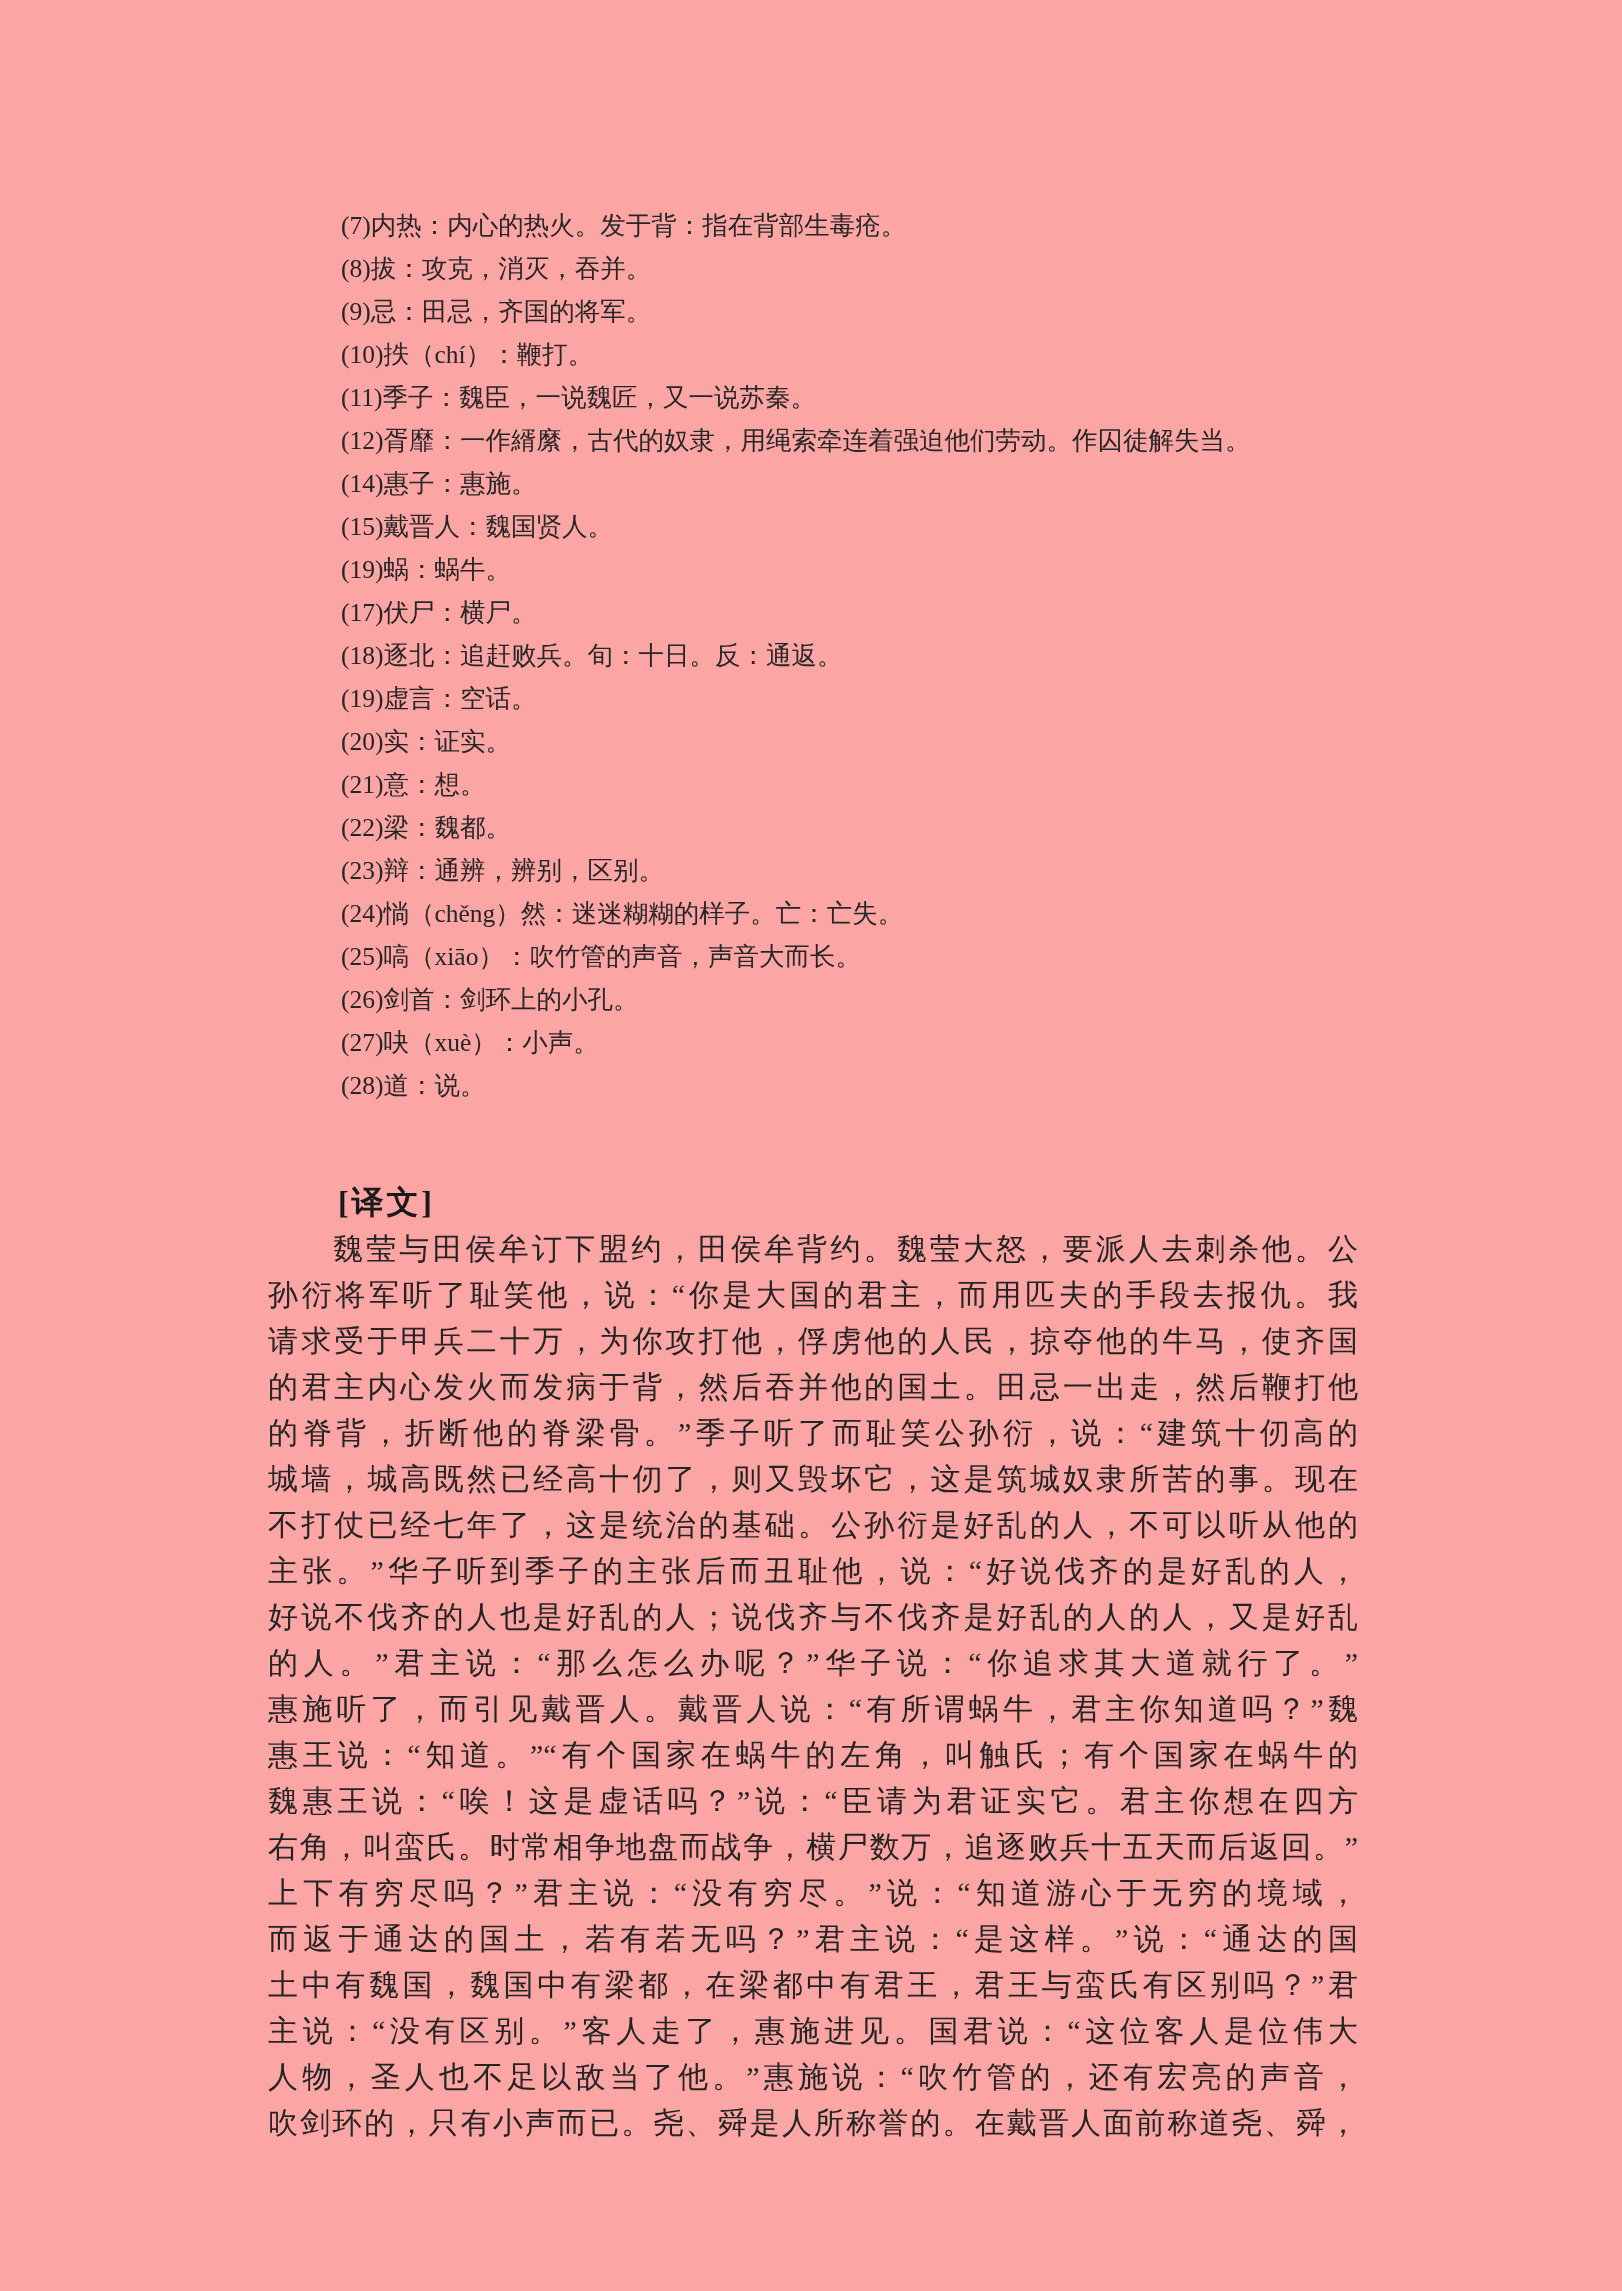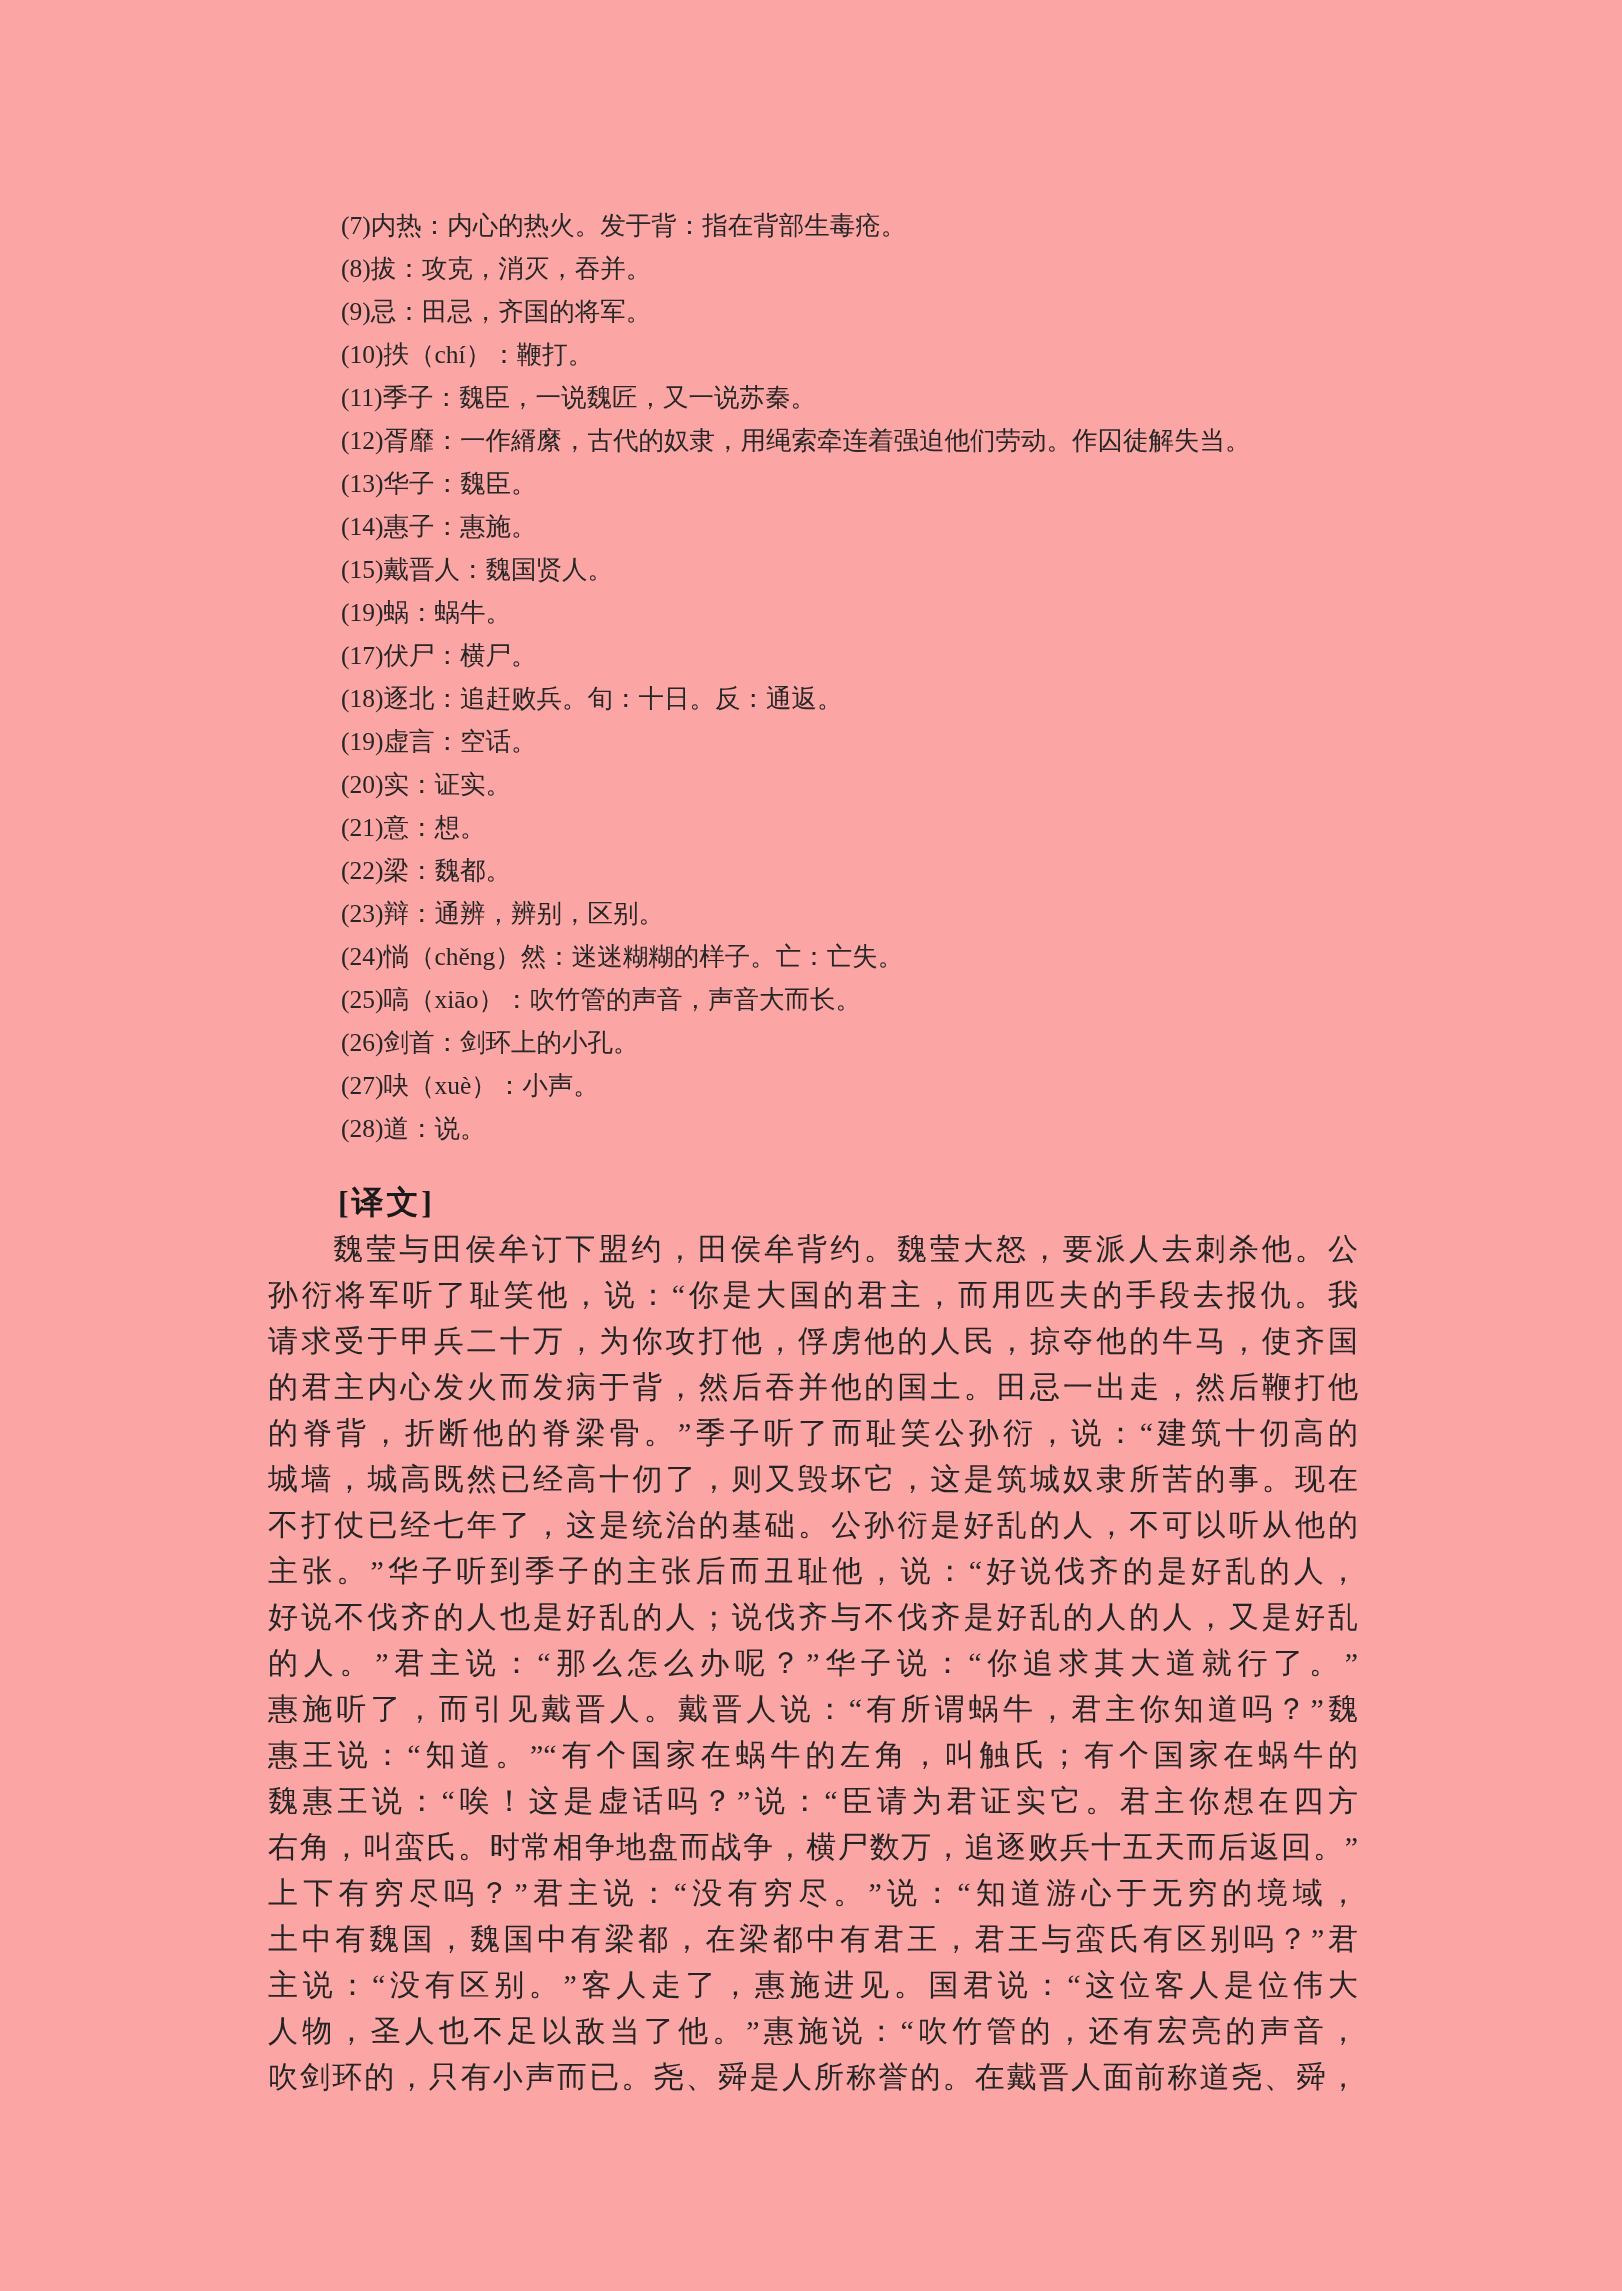--- a/index.html
+++ b/index.html
@@ -64,21 +64,20 @@
 
 <div class="page">
 
   <div class="notes">
     <div class="note-line">(7)内热：内心的热火。发于背：指在背部生毒疮。</div>
     <div class="note-line">(8)拔：攻克，消灭，吞并。</div>
     <div class="note-line">(9)忌：田忌，齐国的将军。</div>
     <div class="note-line">(10)抶（chí）：鞭打。</div>
     <div class="note-line">(11)季子：魏臣，一说魏匠，又一说苏秦。</div>
     <div class="note-line">(12)胥靡：一作縃縻，古代的奴隶，用绳索牵连着强迫他们劳动。作囚徒解失当。</div>
-    <div class="note-line">(13)华子：魏臣。</div>
     <div class="note-line">(14)惠子：惠施。</div>
     <div class="note-line">(15)戴晋人：魏国贤人。</div>
     <div class="note-line">(19)蜗：蜗牛。</div>
     <div class="note-line">(17)伏尸：横尸。</div>
     <div class="note-line">(18)逐北：追赶败兵。旬：十日。反：通返。</div>
     <div class="note-line">(19)虚言：空话。</div>
     <div class="note-line">(20)实：证实。</div>
     <div class="note-line">(21)意：想。</div>
     <div class="note-line">(22)梁：魏都。</div>
     <div class="note-line">(23)辩：通辨，辨别，区别。</div>
@@ -100,20 +99,21 @@
     <div class="body-line">城墙，城高既然已经高十仞了，则又毁坏它，这是筑城奴隶所苦的事。现在</div>
     <div class="body-line">不打仗已经七年了，这是统治的基础。公孙衍是好乱的人，不可以听从他的</div>
     <div class="body-line">主张。”华子听到季子的主张后而丑耻他，说：“好说伐齐的是好乱的人，</div>
     <div class="body-line">好说不伐齐的人也是好乱的人；说伐齐与不伐齐是好乱的人的人，又是好乱</div>
     <div class="body-line">的人。”君主说：“那么怎么办呢？”华子说：“你追求其大道就行了。”</div>
     <div class="body-line">惠施听了，而引见戴晋人。戴晋人说：“有所谓蜗牛，君主你知道吗？”魏</div>
     <div class="body-line">惠王说：“知道。”“有个国家在蜗牛的左角，叫触氏；有个国家在蜗牛的</div>
     <div class="body-line">魏惠王说：“唉！这是虚话吗？”说：“臣请为君证实它。君主你想在四方</div>
     <div class="body-line">右角，叫蛮氏。时常相争地盘而战争，横尸数万，追逐败兵十五天而后返回。”</div>
     <div class="body-line">上下有穷尽吗？”君主说：“没有穷尽。”说：“知道游心于无穷的境域，</div>
+    <div class="body-line">而返于通达的国土，若有若无吗？”君主说：“是这样。”说：“通达的国</div>
     <div class="body-line">土中有魏国，魏国中有梁都，在梁都中有君王，君王与蛮氏有区别吗？”君</div>
     <div class="body-line">主说：“没有区别。”客人走了，惠施进见。国君说：“这位客人是位伟大</div>
     <div class="body-line">人物，圣人也不足以敌当了他。”惠施说：“吹竹管的，还有宏亮的声音，</div>
     <div class="body-line">吹剑环的，只有小声而已。尧、舜是人所称誉的。在戴晋人面前称道尧、舜，</div>
   </div>
 
 </div>
 
 
 </body></html>

